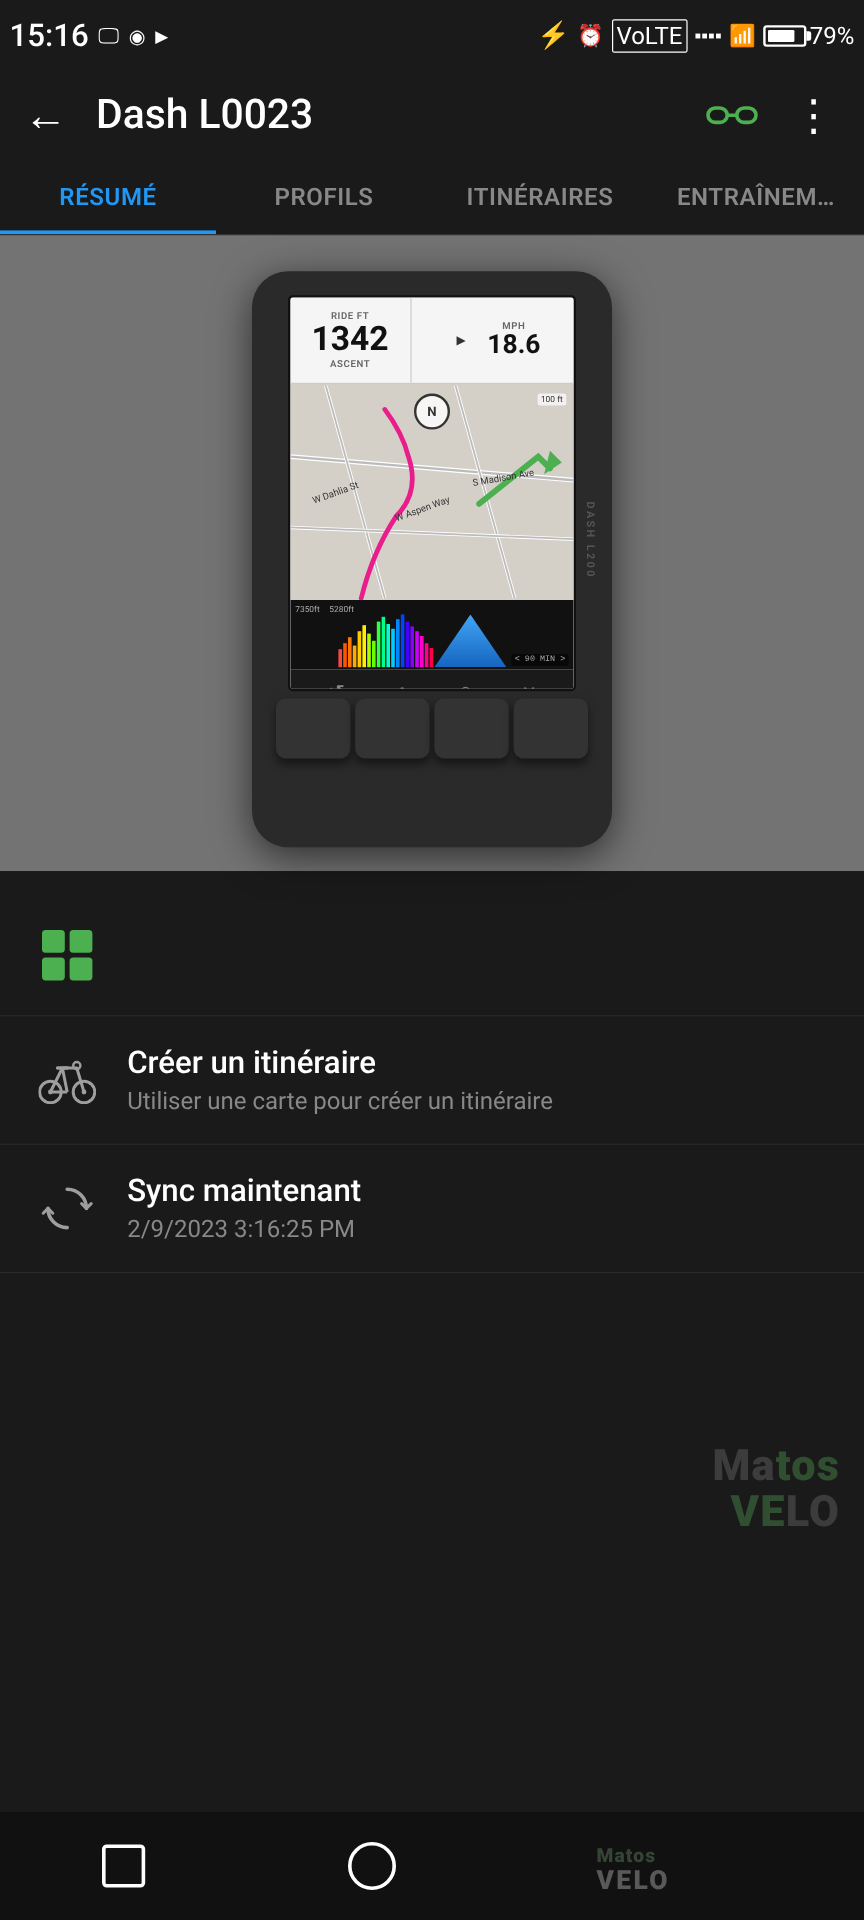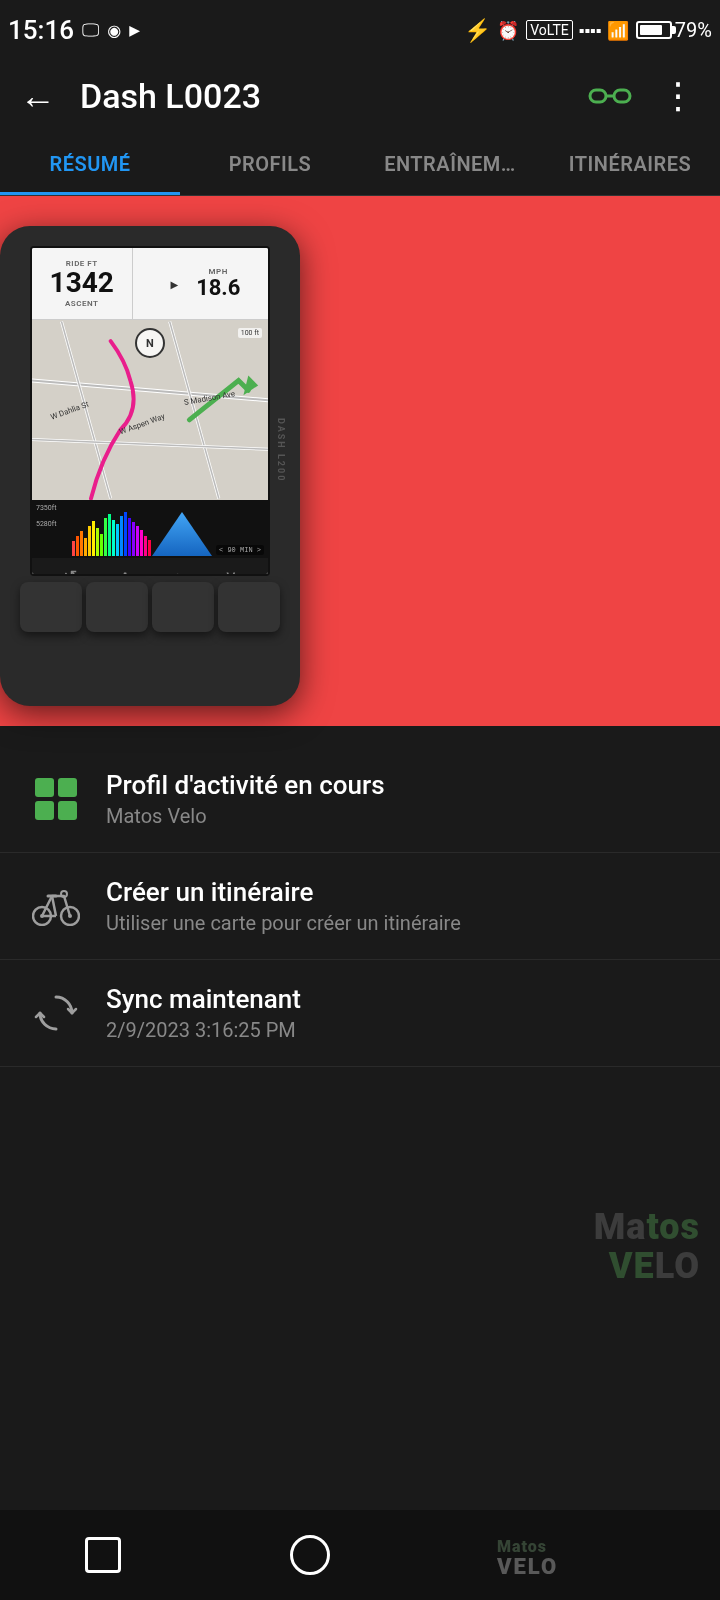--- a/index.html
+++ b/index.html
@@ -138,23 +138,24 @@
       left: 0;
       right: 0;
       height: 3px;
       background: #2196F3;
     }
 
     
     .device-container {
       width: 100%;
       display: flex;
+      justify-content: center;
       align-items: center;
       padding: 30px 0 20px;
-      background: #ef4444;
+      background: #737373;
     }
 
     
     .gps-device {
       width: 300px;
       height: 480px;
       background: #2a2a2a;
       border-radius: 30px;
       position: relative;
       box-shadow: 0 8px 32px rgba(0,0,0,0.6);
@@ -254,21 +255,20 @@
       position: relative;
       display: flex;
       align-items: flex-end;
       overflow: hidden;
     }
     .elev-labels {
       position: absolute;
       left: 4px;
       top: 4px;
       display: flex;
-      flex-direction: column;
       gap: 8px;
     }
     .elev-label {
       font-size: 7px;
       color: #aaa;
     }
     .elev-bars {
       display: flex;
       align-items: flex-end;
       height: 100%;
@@ -438,21 +438,21 @@
 <div class="status-bar">
   <div class="status-left">
     <span>15:16</span>
     <span style="font-size:18px;">🖵</span>
     <span style="font-size:16px;">◉</span>
     <span style="font-size:14px;">▶</span>
   </div>
   <div class="status-right">
     <span>⚡</span>
     <span style="font-size:18px;">⏰</span>
-    <span style="font-size:14px; border:1px solid #fff; padding:1px 3px; border-radius:2px;">VoLTE</span>
+    <span style="font-size:20px; border:1px solid #fff; padding:1px 3px; border-radius:2px;">VoLTE</span>
     <span style="font-size:16px;">▪▪▪▪</span>
     <span style="font-size:18px;">📶</span>
     <div class="battery-container">
       <div class="battery-icon">
         <div class="battery-fill"></div>
       </div>
       <span style="font-size:20px;">79%</span>
     </div>
   </div>
 </div>
@@ -469,24 +469,24 @@
 </div>
 
 <div class="tabs">
   <div class="tab active">
     <span>RÉSUMÉ</span>
   </div>
   <div class="tab">
     <span>PROFILS</span>
   </div>
   <div class="tab">
+    <span>ITINÉRAIRES</span>
+  </div>
+  <div class="tab">
     <span>ENTRAÎNEM…</span>
-  </div>
-  <div class="tab">
-    <span>ITINÉRAIRES</span>
   </div>
 </div>
 
 <div class="device-container">
   <div class="gps-device">
     <div class="device-screen">
 
       <div class="screen-top">
         <div class="screen-stat">
           <span class="stat-label">RIDE FT</span>
@@ -583,24 +583,20 @@
 
   <div class="section-item">
     <div class="section-icon">
       <div class="grid-icon">
         <div class="grid-cell"></div>
         <div class="grid-cell"></div>
         <div class="grid-cell"></div>
         <div class="grid-cell"></div>
       </div>
     </div>
-    <div class="section-text">
-      <div class="section-title">Profil d'activité en cours</div>
-      <div class="section-subtitle">Matos Velo</div>
-    </div>
   </div>
 
   <div class="section-item">
     <div class="section-icon">
       <svg class="bike-svg" viewBox="0 0 48 40" fill="none" xmlns="http://www.w3.org/2000/svg">
         <circle cx="10" cy="30" r="9" stroke="#9E9E9E" stroke-width="2.5" fill="none"></circle>
         <circle cx="38" cy="30" r="9" stroke="#9E9E9E" stroke-width="2.5" fill="none"></circle>
         <circle cx="38" cy="30" r="2" fill="#9E9E9E"></circle>
         <circle cx="10" cy="30" r="2" fill="#9E9E9E"></circle>
         <path d="M10 30 L20 10 L32 10 L38 30" stroke="#9E9E9E" stroke-width="2.5" fill="none" stroke-linejoin="round"></path>

